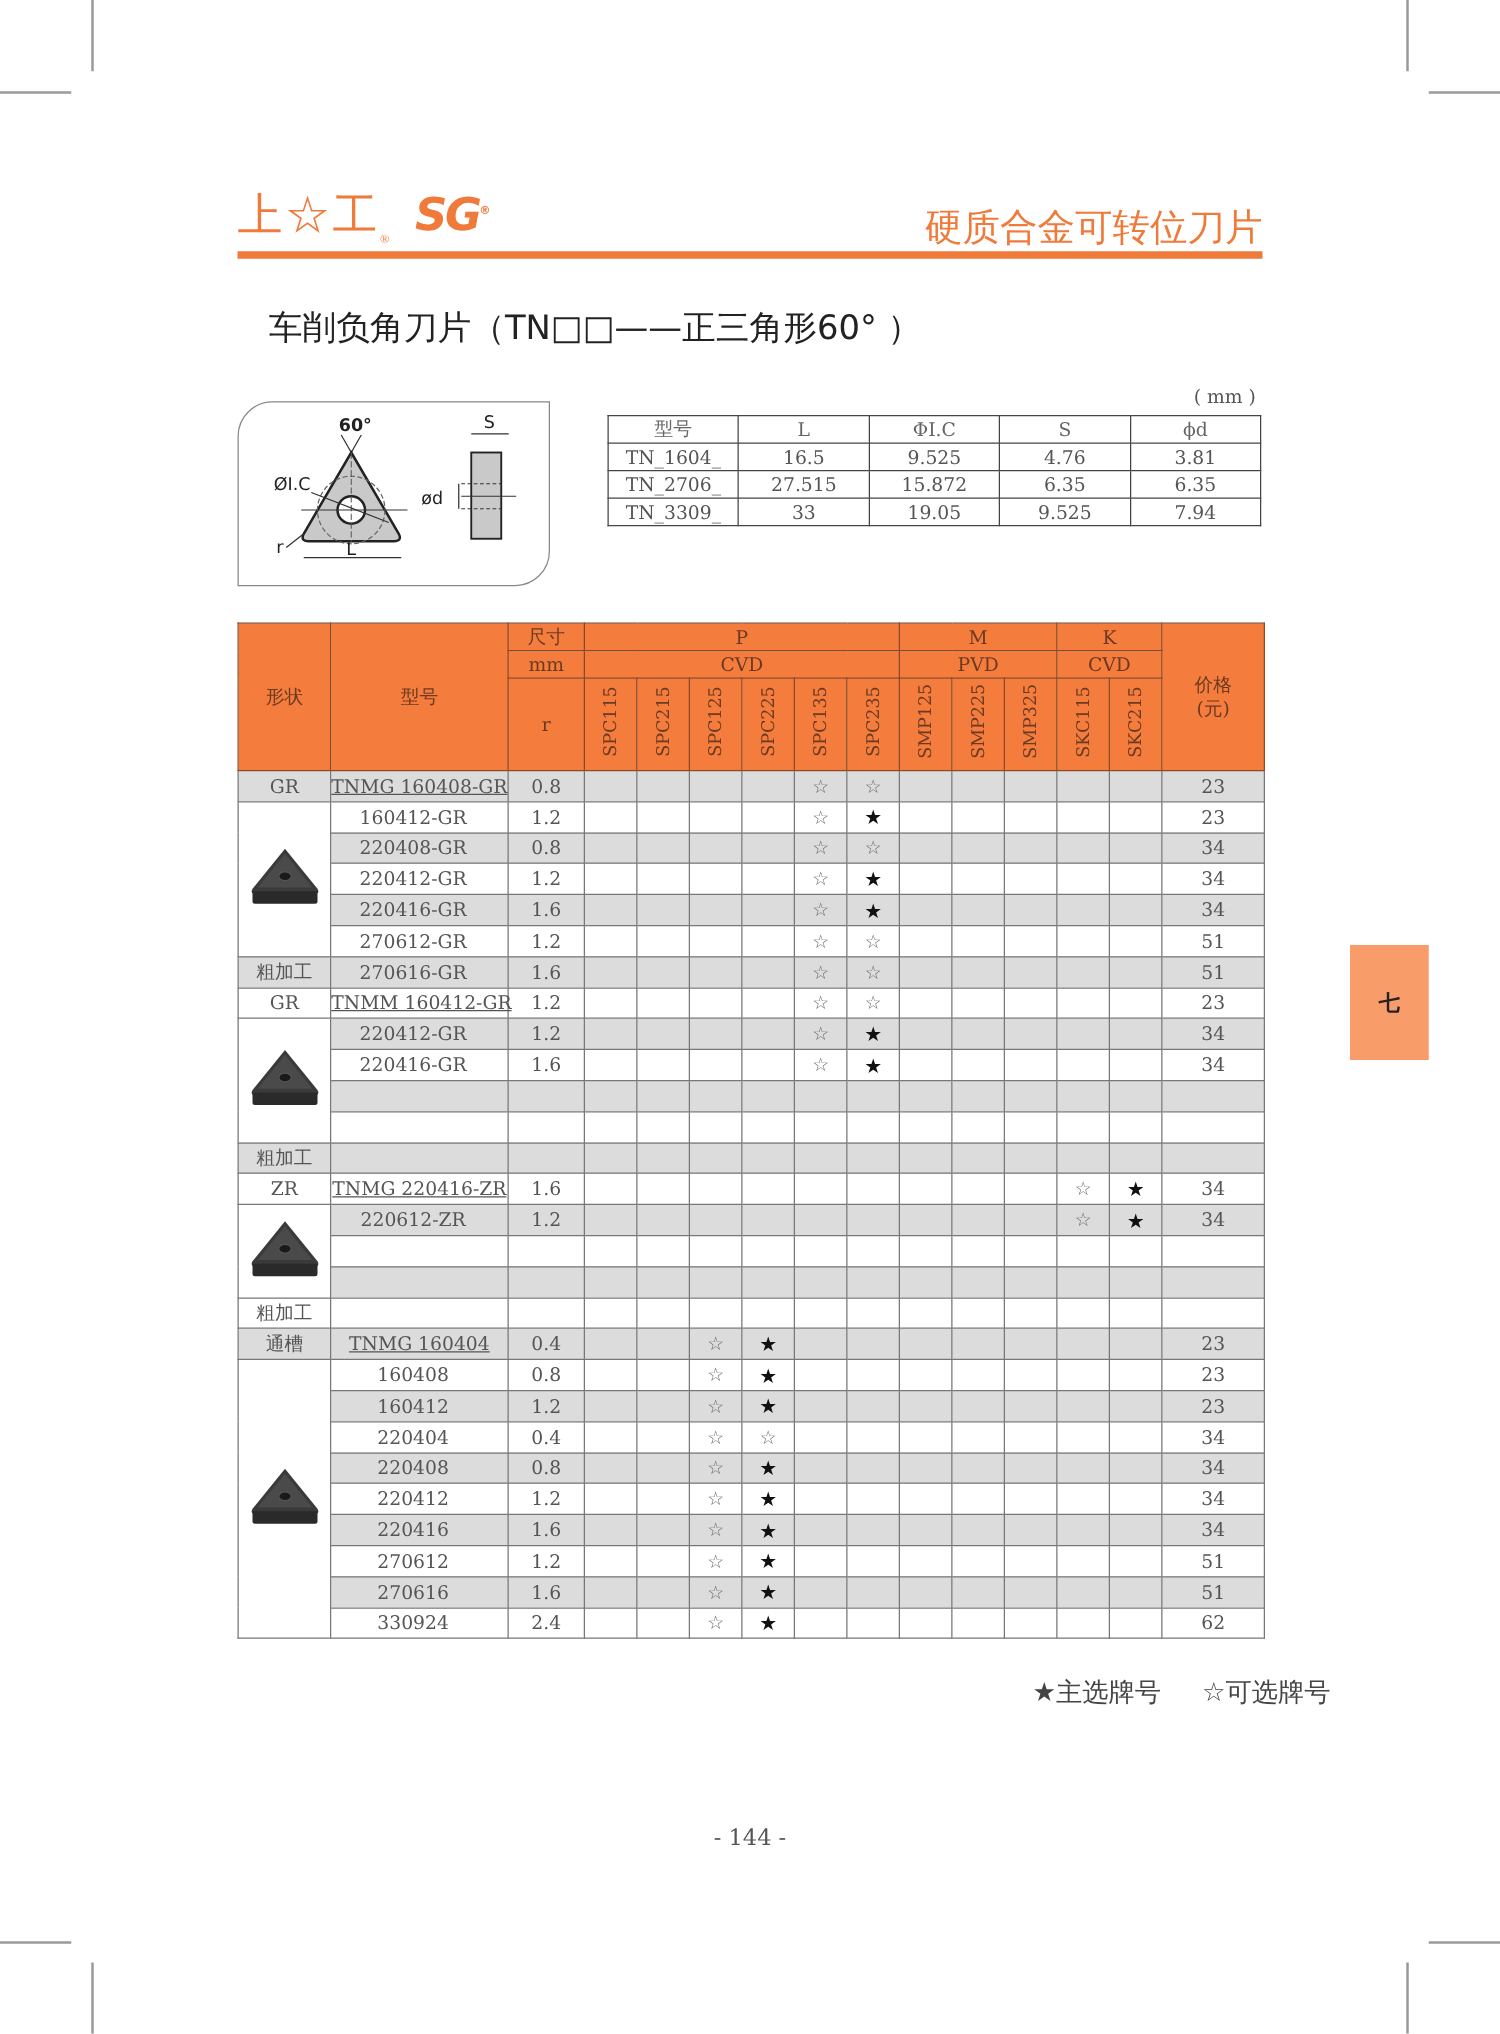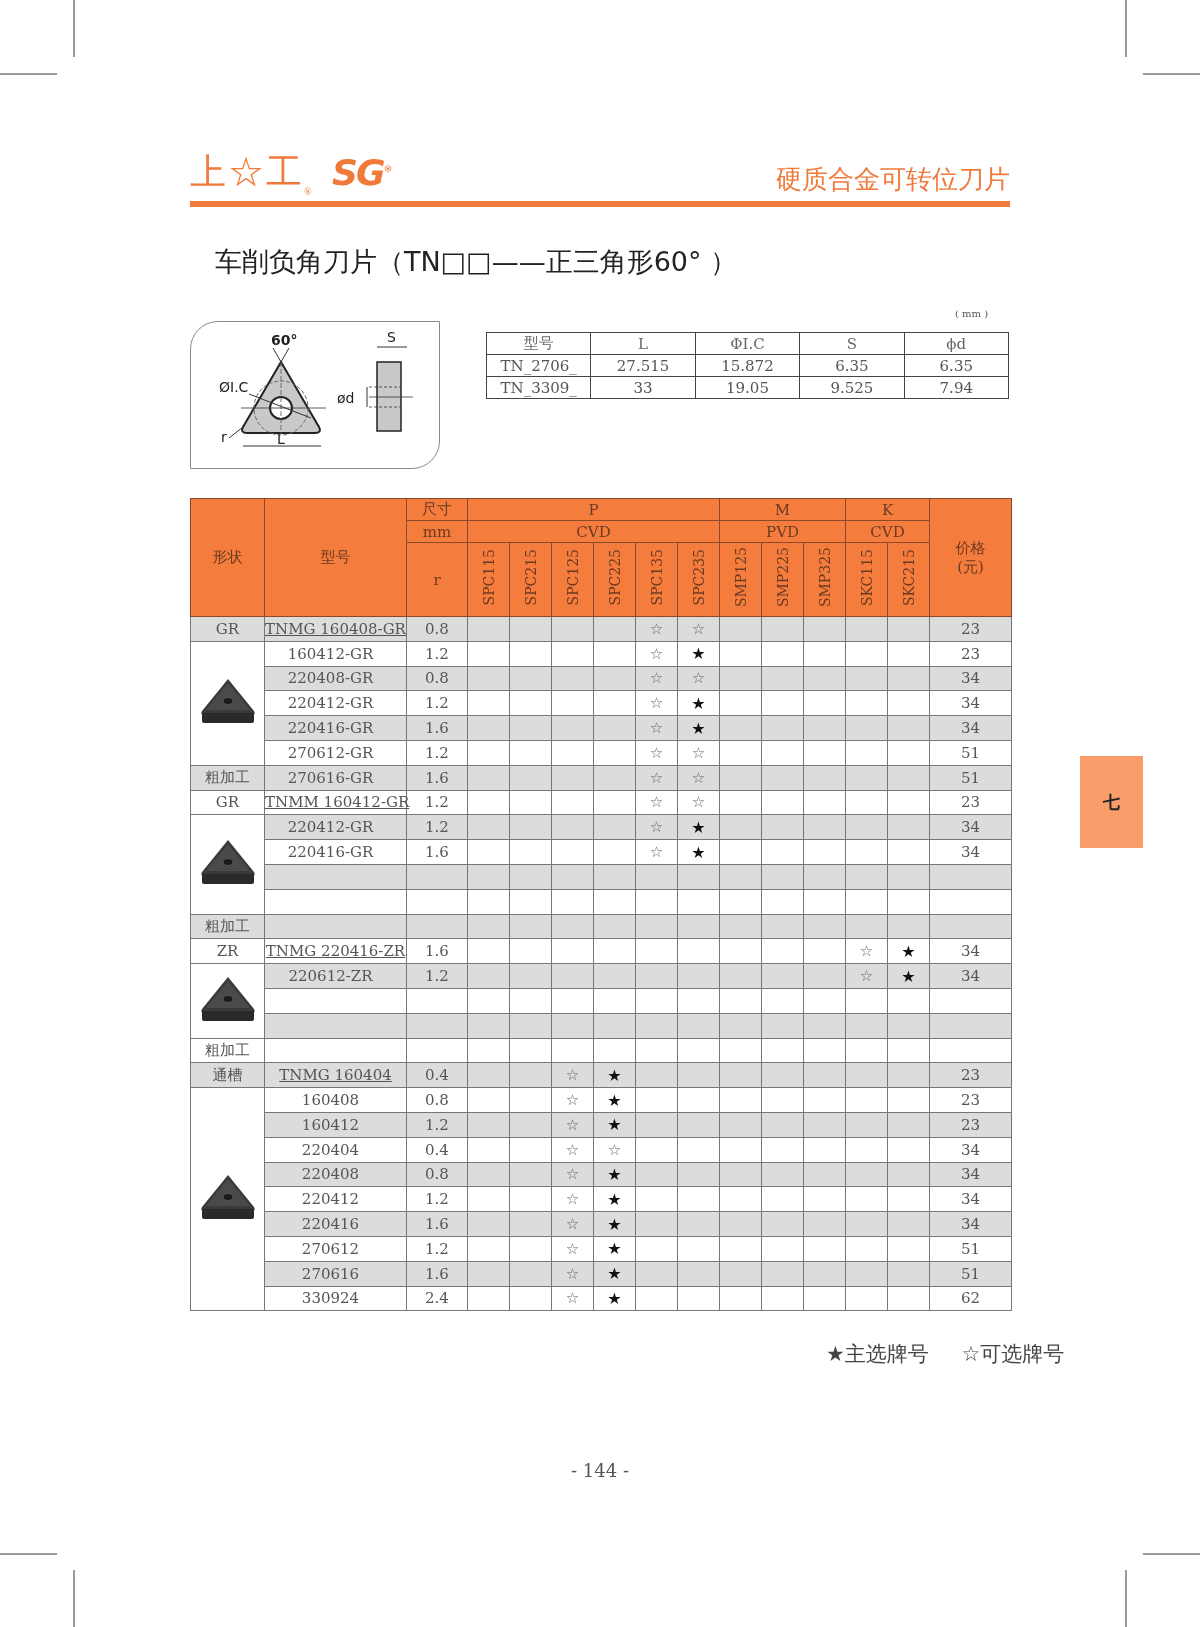--- a/index.html
+++ b/index.html
@@ -6,29 +6,29 @@
   html, body { width: 1200px; height: 1627px; background: #ffffff; overflow: hidden; }
   body { position: relative; font-family: "DejaVu Serif", "Liberation Serif", serif; color: #444; }
 
   .crop { position: absolute; background: #9a9a9a; }
 
   .header { position: absolute; left: 190px; top: 148px; width: 820px; height: 60px; }
   .logo-cn { position: absolute; left: 0; top: 0; font-family: Liberation Serif, serif; font-size: 36px; color: #f07a3a; letter-spacing: 2px; font-weight: 300; }
   .logo-reg { font-size: 10px; color: #f07a3a; vertical-align: bottom; }
   .logo-sg { position: absolute; left: 142px; top: 4px; font-family: "DejaVu Sans", sans-serif; font-size: 36px; font-weight: bold; font-style: italic; color: #f07a3a; letter-spacing: -2px; }
   .logo-sg sup { font-size: 9px; font-style: normal; }
-  .header-title { position: absolute; right: 0; top: 14px; font-family: "DejaVu Sans", sans-serif; font-size: 26px; color: #f07a3a; }
+  .header-title { position: absolute; right: 0; top: 14px; font-family: "DejaVu Sans", sans-serif; font-size: 30px; color: #f07a3a; }
   .header-rule { position: absolute; left: 190px; top: 201px; width: 820px; height: 6px; background: #f07a3a; }
 
   .page-title { position: absolute; left: 0; width: 996px; top: 244px; text-align: center; font-family: "DejaVu Sans", sans-serif; font-size: 27px; color: #222; padding-right: 0; }
   .page-title span { position: relative; left: -22px; }
 
   .diagram { position: absolute; left: 190px; top: 321px; width: 250px; height: 148px; border: 1.5px solid #888; border-radius: 28px 0 28px 0; background: #fff; }
 
-  .unit-label { position: absolute; left: 955px; top: 308px; font-size: 10px; color: #555; }
+  .unit-label { position: absolute; left: 955px; top: 308px; font-size: 15px; color: #555; }
   table.dims { position: absolute; left: 486px; top: 332px; width: 523px; border-collapse: collapse; font-size: 15px; color: #555; }
   table.dims td, table.dims th { border: 1.6px solid #444; height: 22px; text-align: center; font-weight: normal; padding: 0; }
   table.dims th { color: #666; }
 
   table.main { position: absolute; left: 190px; top: 498px; width: 819px; border-collapse: collapse; font-size: 15px; color: #555; table-layout: fixed; }
   table.main th { background: #f47c3c; color: #6b3a22; font-weight: normal; border: 1px solid #8a4a2a; padding: 0; text-align: center; font-size: 15px; }
   table.main td { border: 1.2px solid #777; height: 24.8px; padding: 0; text-align: center; white-space: nowrap; }
   table.main tr.g td.sh, table.main tr.g td.c { background: #dcdcdc; }
   table.main tr.w td.c { background: #fff; }
   td.model-r { text-align: center; padding-right: 10px !important; }
@@ -105,20 +105,27 @@
   <thead>
     <tr>
       <th>型号</th>
       <th>L</th>
       <th>ΦI.C</th>
       <th>S</th>
       <th>ϕd</th>
     </tr>
   </thead>
   <tbody id="dims-body">
+      <tr>
+        <td>TN_1604_</td>
+        <td>16.5</td>
+        <td>9.525</td>
+        <td>4.76</td>
+        <td>3.81</td>
+      </tr>
       <tr>
         <td>TN_2706_</td>
         <td>27.515</td>
         <td>15.872</td>
         <td>6.35</td>
         <td>6.35</td>
       </tr>
       <tr>
         <td>TN_3309_</td>
         <td>33</td>

